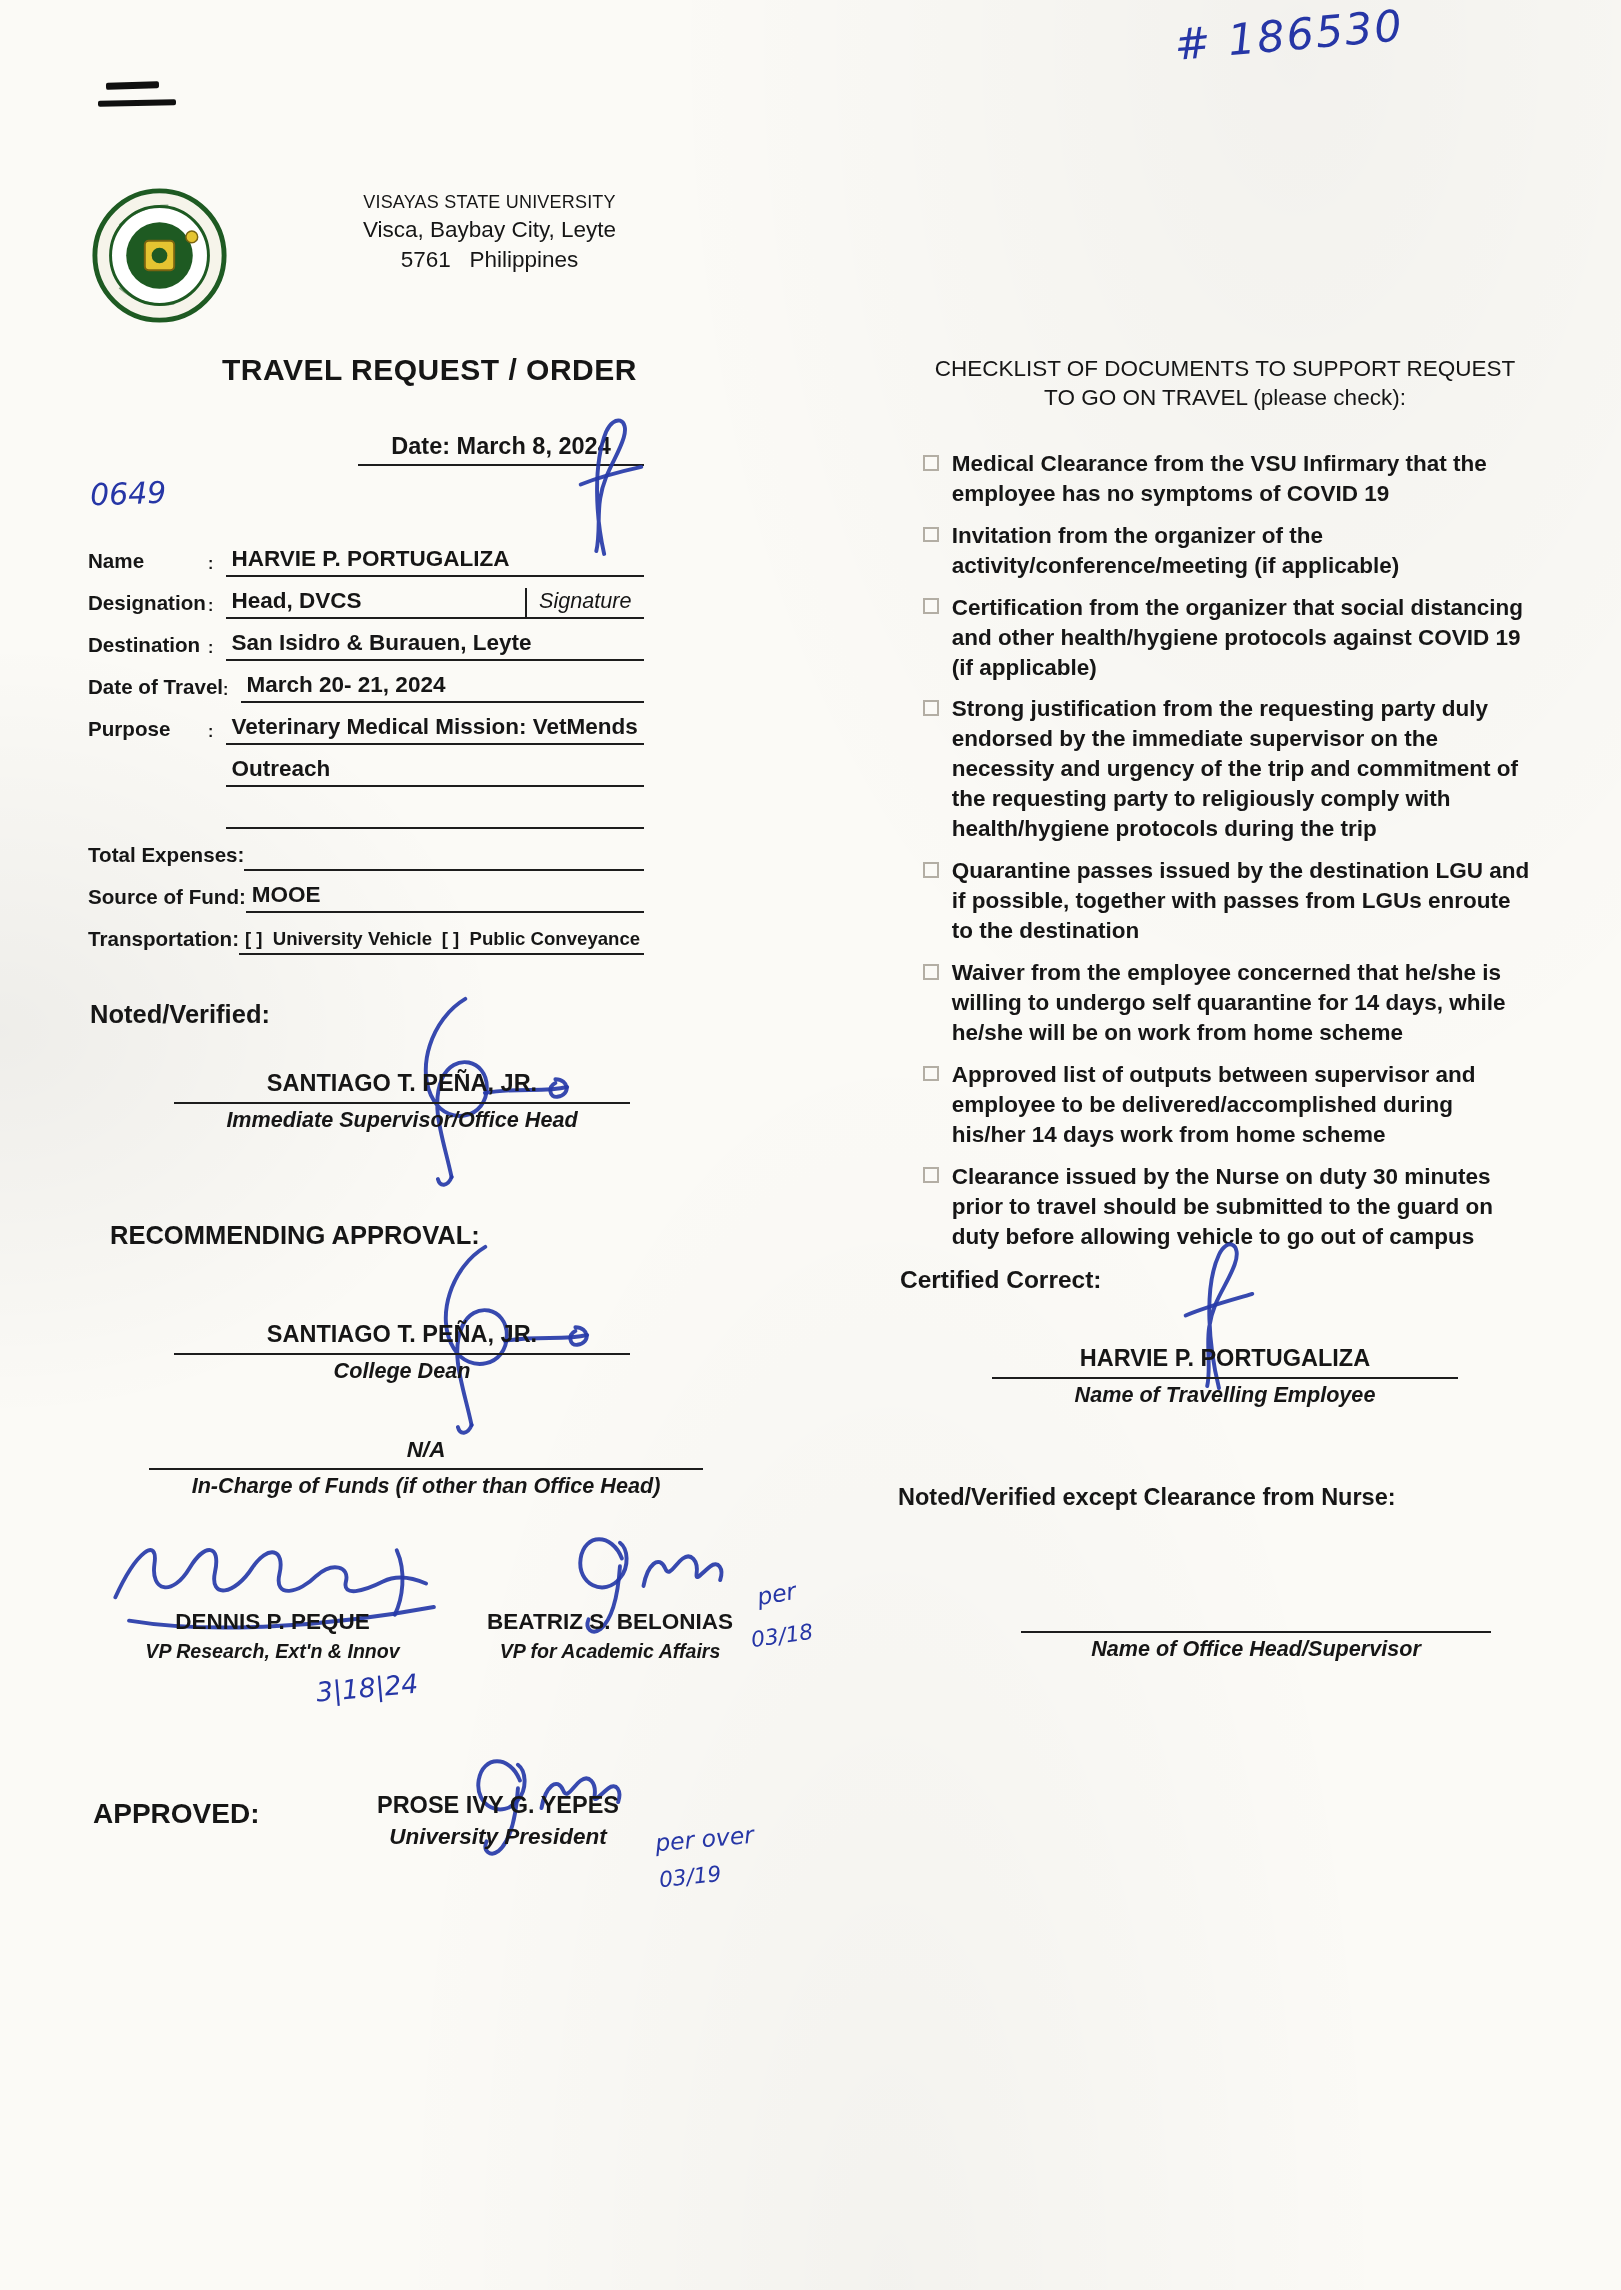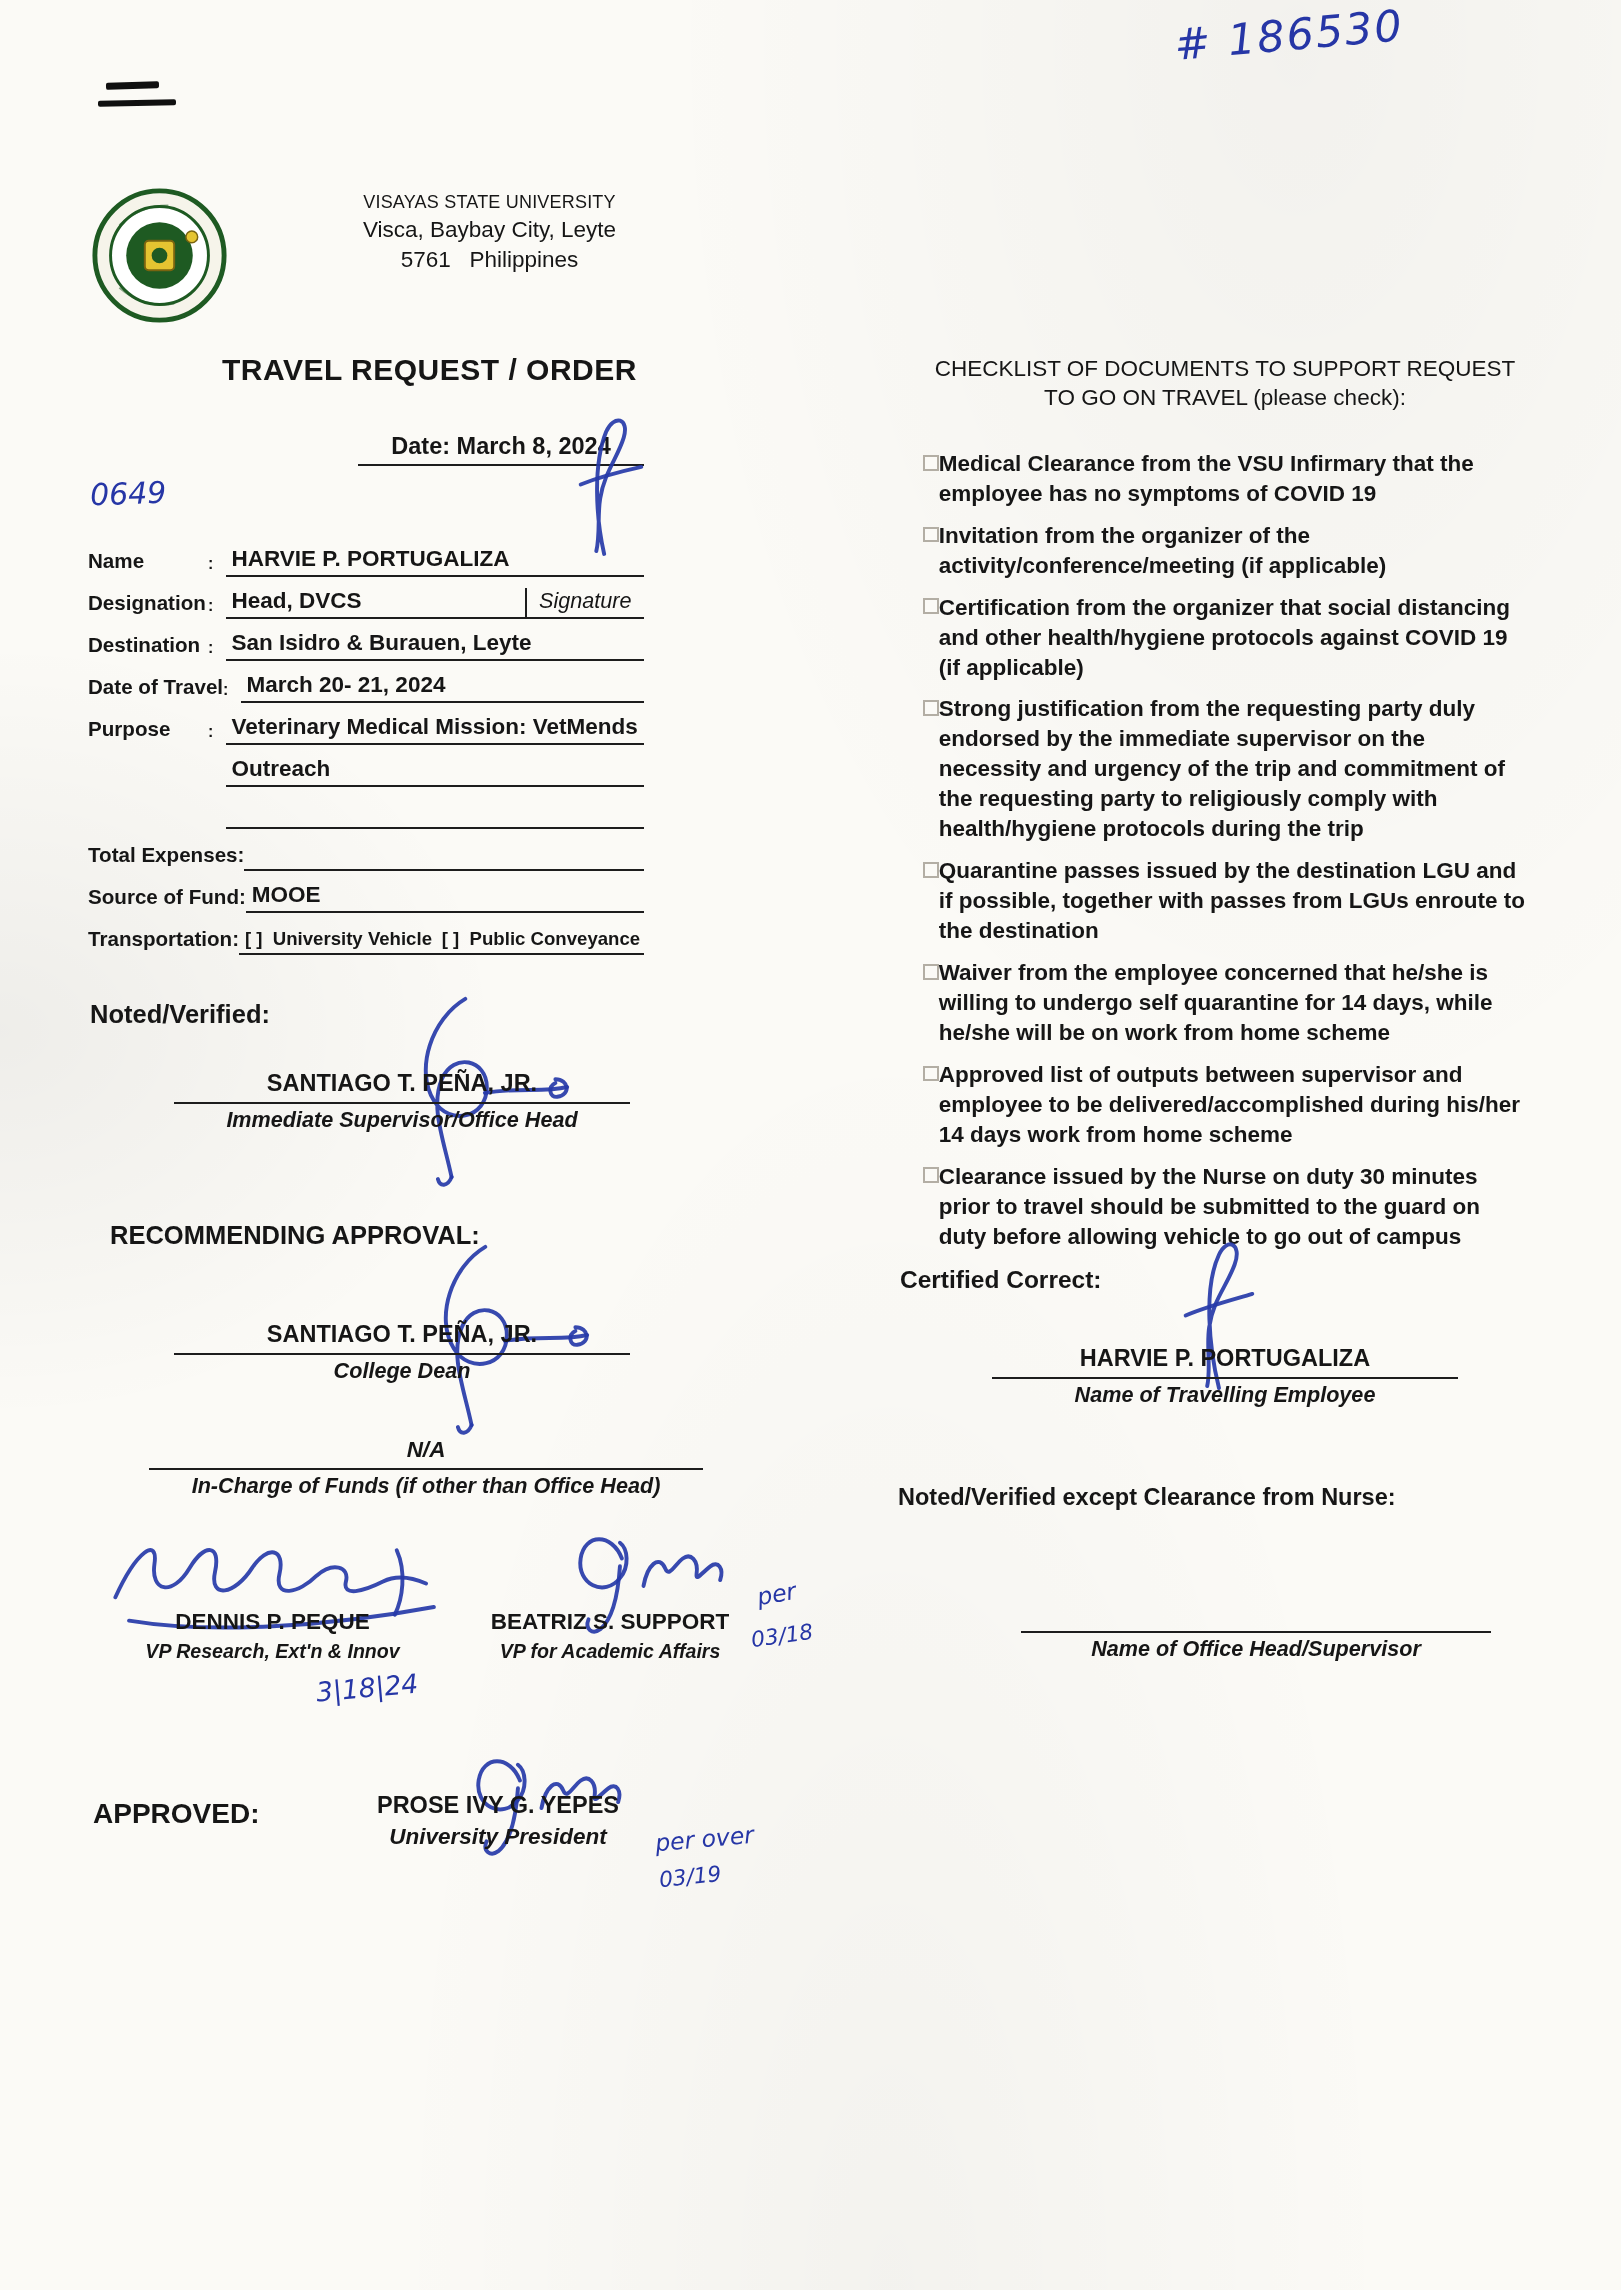--- a/index.html
+++ b/index.html
@@ -64,21 +64,21 @@
   .sigblock { text-align:center; }
   .nameline { font-size:23.5px; font-weight:700; border-bottom:2px solid #1d1d1d; padding-bottom:4.9px; }
   .sigtitle { font-size:21.6px; font-weight:700; font-style:italic; margin-top:2.9px; }
   .plainname { font-size:22.5px; font-weight:700; }
   .plaintitle { font-size:19.6px; font-weight:700; font-style:italic; margin-top:5px; }
 
   
   .cl-title { left:921px; top:354px; width:608px; text-align:center;
               font-size:22.5px; font-weight:400; line-height:29px; }
   .cl-list { left:923px; top:449px; width:610px; }
-  .citem { display:flex; gap:0; margin-bottom:11.8px; }
+  .citem { display:flex; gap:13px; margin-bottom:11.8px; }
   .cbox { flex:0 0 15.7px; width:15.7px; height:15.7px; border:2px solid #b3aea4; margin-top:5.9px; background:#fbfaf6; }
   .ctext { font-size:22.5px; font-weight:700; line-height:30px; }
 
   .sig-svg path { fill:none; stroke:#2639a8; stroke-width:4; stroke-linecap:round; stroke-linejoin:round; opacity:0.92; }
   .sig-svg { pointer-events:none; }
 </style>
 </head>
 <body>
 
 <div class="page">
@@ -215,21 +215,21 @@
     <div class="plaintitle">VP Research, Ext'n &amp; Innov</div>
   </div>
   <div class="abs hw" style="left:316px; top:1672px; font-size:26.5px; transform:rotate(-5deg);">3|18|24</div>
 
   <svg class="abs sig-svg" style="left:561px; top:1525px;" width="167" height="118" viewBox="0 0 170 120">
     <path d="M62,34 C52,8 24,8 20,34 C16,60 44,74 60,54 C70,42 68,24 60,18"></path>
     <path d="M60,42 C58,72 52,96 40,106 C32,112 24,106 28,96"></path>
     <path d="M84,62 C88,40 100,30 106,44 C110,54 116,40 124,34 C132,28 140,36 138,50 C137,58 144,48 152,42 C160,36 166,44 162,56"></path>
   </svg>
   <div class="abs sigblock" style="left:463px; top:1609px; width:294px;">
-    <div class="plainname">BEATRIZ S. SUPPORT</div>
+    <div class="plainname">BEATRIZ S. BELONIAS</div>
     <div class="plaintitle">VP for Academic Affairs</div>
   </div>
   <div class="abs hw" style="left:757px; top:1580px; font-size:23.5px; transform:rotate(-10deg);">per</div>
   <div class="abs hw" style="left:751px; top:1623px; font-size:21.6px; transform:rotate(-8deg);">03/18</div>
 
   <div class="abs sec-label" style="left:93px; top:1798px; font-size:28px;">APPROVED:</div>
 
   <svg class="abs sig-svg" style="left:459px; top:1747px;" width="167" height="118" viewBox="0 0 170 120">
     <path d="M62,34 C52,8 24,8 20,34 C16,60 44,74 60,54 C70,42 68,24 60,18"></path>
     <path d="M60,42 C58,72 52,96 40,106 C32,112 24,106 28,96"></path>

